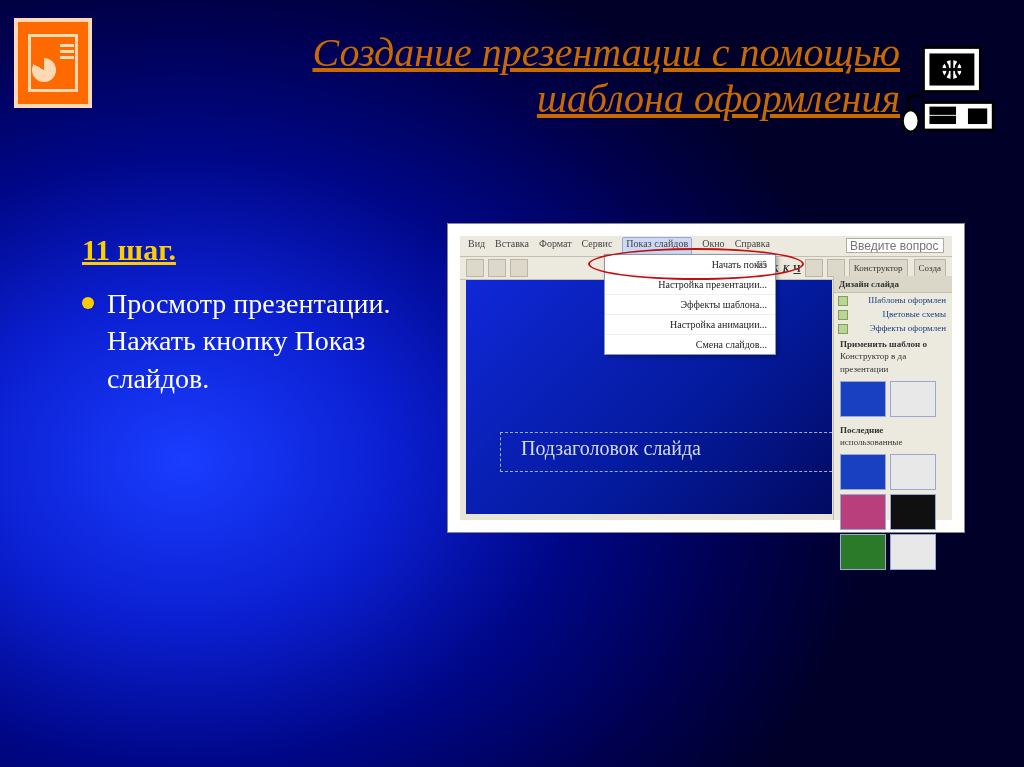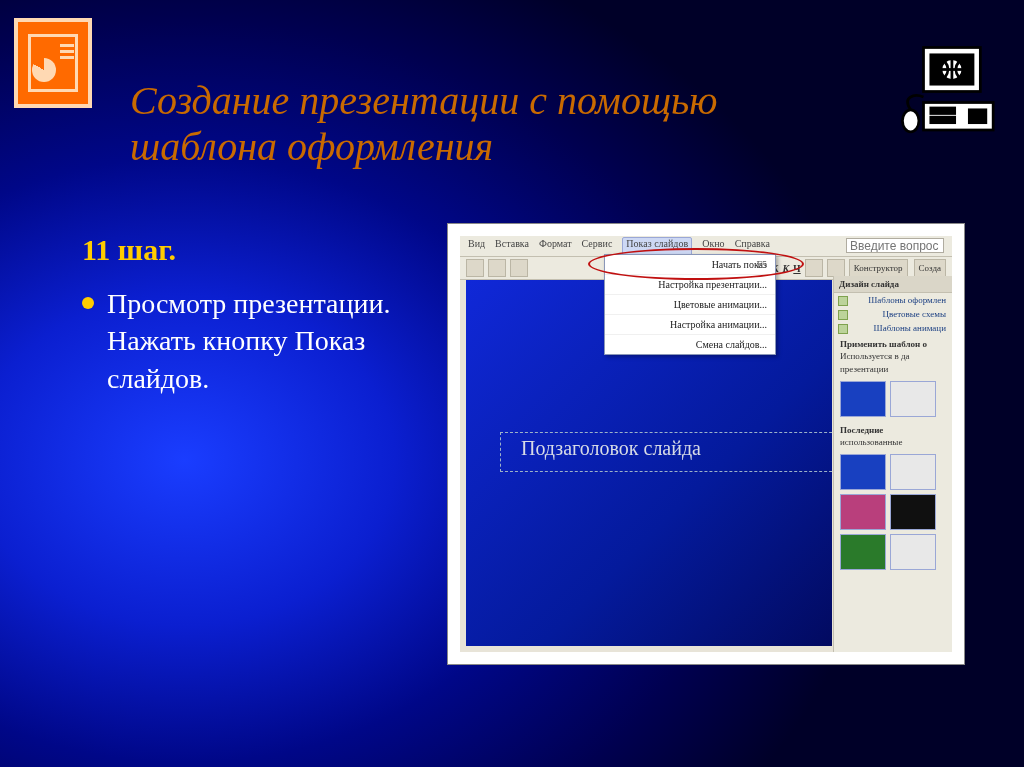--- a/index.html
+++ b/index.html
@@ -23,33 +23,33 @@
   }
   .pp-icon .bar{
     position:absolute;right:14px;top:22px;width:14px;height:3px;background:#ffd9b3;
     box-shadow:0 6px 0 #ffd9b3, 0 12px 0 #ffd9b3;
   }
   
   .clipart{position:absolute;right:18px;top:42px;width:110px;height:110px;}
   .clipart svg{width:100%;height:100%;}
   
   .title{
-    position:absolute;left:130px;top:30px;width:770px;text-align:left;
+    position:absolute;left:130px;top:30px;width:770px;text-align:right;
     font-style:italic;font-size:40px;line-height:1.15;
-    color:#c96a00;margin-top:48px;
+    color:#c96a00;text-decoration:underline;
   }
   
   .body{position:absolute;left:82px;top:230px;width:360px;color:#fff;font-size:28px;line-height:1.35;}
-  .step-head{color:#ffcc00;font-weight:bold;font-size:30px;margin-bottom:14px;}
+  .step-head{color:#ffcc00;font-weight:bold;text-decoration:underline;font-size:30px;margin-bottom:14px;}
   .bullet-row{display:flex;gap:13px;align-items:flex-start;}
   .bullet-dot{width:12px;height:12px;border-radius:50%;background:#ffcc00;margin-top:12px;flex:0 0 auto;}
   .bullet-text{flex:1;}
   
   .shot{
-    position:absolute;left:448px;top:224px;width:516px;height:440px;
+    position:absolute;left:448px;top:224px;width:516px;height:308px;
     background:#fff;border:6px solid #fff;box-shadow:0 0 0 1px #888;box-sizing:border-box;
   }
   .shot-inner{position:absolute;inset:6px;background:#e8e4d8;}
   .menubar{height:18px;background:#eceadf;border-bottom:1px solid #c3bfb0;font-size:10px;color:#444;display:flex;gap:10px;padding:2px 8px 0;}
   .menubar .mi{white-space:nowrap;}
   .menubar .mi.hl{border:1px solid #9aa7d6;background:#cdd8f4;border-radius:2px;padding:0 3px;margin-top:-1px;}
   .qbox{margin-left:auto;background:#fff;border:1px solid #b0aca0;height:13px;width:90px;font-size:12px;color:#888;padding:0 3px;}
   .toolbar{height:22px;background:#eceadf;border-bottom:1px solid #c3bfb0;display:flex;align-items:center;gap:4px;padding:0 6px;font-size:10px;color:#333;}
   .tb-btn{width:16px;height:16px;background:#ddd8c9;border:1px solid #bbb6a5;}
   .tb-spacer{flex:1;}
@@ -182,43 +182,43 @@
 
       <div class="dropdown">
         <div class="item">
           <span>Начать показ</span>
           <span class="kbd">F5</span>
         </div>
         <div class="item">
           <span>Настройка презентации...</span>
         </div>
         <div class="item">
-          <span>Цветовые анимации...</span>
+          <span>Эффекты шаблона...</span>
         </div>
         <div class="item">
           <span>Настройка анимации...</span>
         </div>
         <div class="item">
           <span>Смена слайдов...</span>
         </div>
       </div>
 
       <div class="canvas">
         <div class="ph ph-sub">
           <span>Подзаголовок слайда</span>
         </div>
       </div>
 
       <div class="taskpane">
         <div class="tp-head">Дизайн слайда</div>
         <div class="tp-link">Шаблоны оформлен</div>
         <div class="tp-link">Цветовые схемы</div>
-        <div class="tp-link">Шаблоны анимаци</div>
+        <div class="tp-link">Эффекты оформлен</div>
         <div class="tp-sec">Применить шаблон о</div>
-        <div class="tp-sub">Используется в да</div>
+        <div class="tp-sub">Конструктор в да</div>
         <div class="tp-sub">презентации</div>
         <div class="thumbs">
           <div class="th"></div>
           <div class="th alt1"></div>
         </div>
         <div class="tp-sec">Последние</div>
         <div class="tp-sub">использованные</div>
         <div class="thumbs">
           <div class="th"></div>
           <div class="th alt1"></div>

